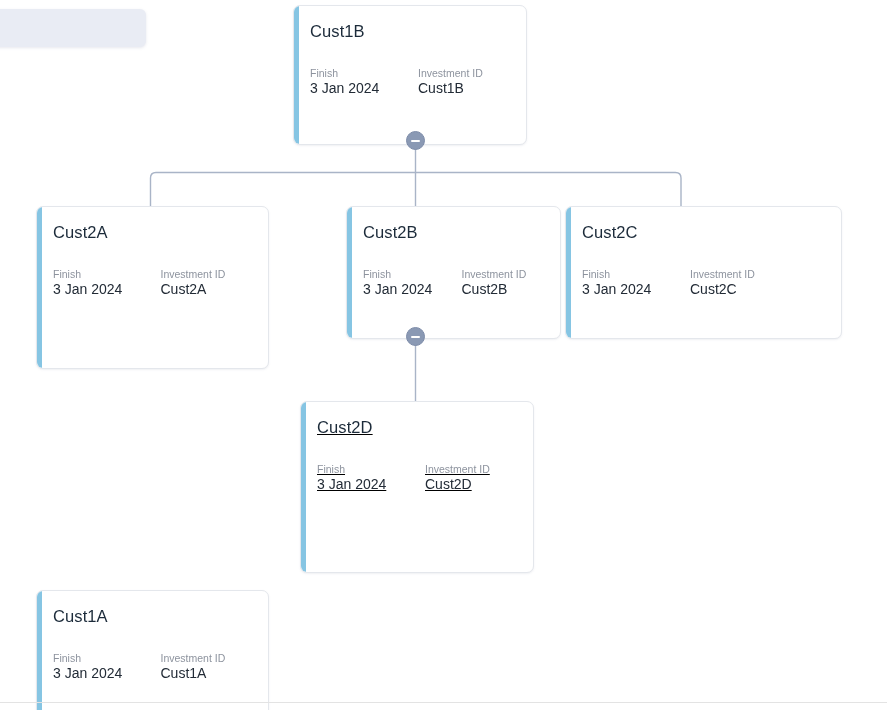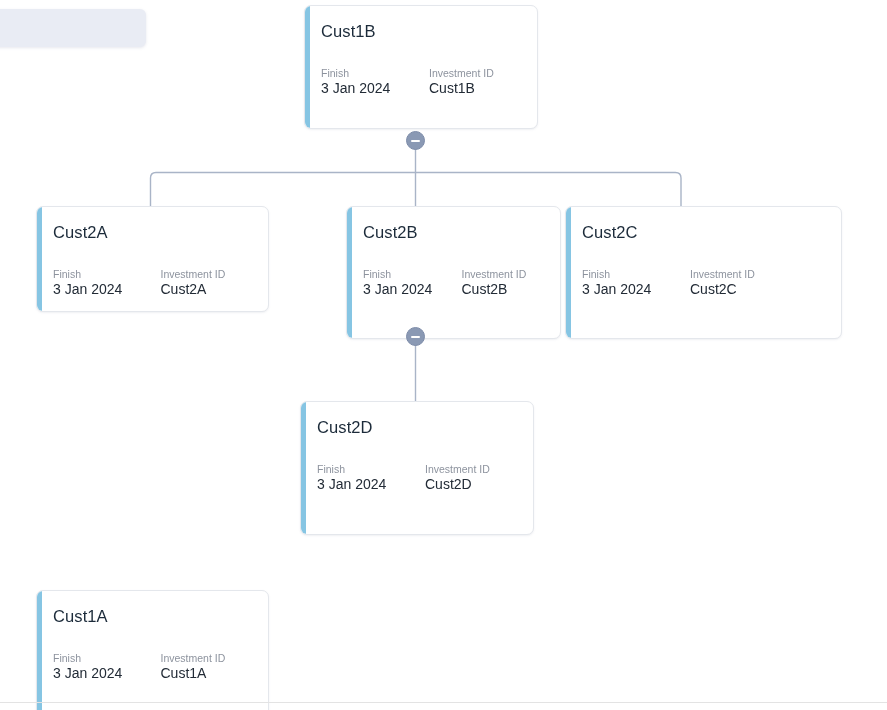--- a/index.html
+++ b/index.html
@@ -136,39 +136,39 @@
     <path d="M415.5 145 L415.5 172.5"></path>
 
     <path d="M150.5 206 L150.5 178 Q150.5 172.5 156 172.5 L675.5 172.5 Q681 172.5 681 178 L681 206"></path>
 
     <path d="M415.5 172.5 L415.5 206"></path>
 
     <path d="M415.5 339 L415.5 401"></path>
   </g>
 </svg>
 
-<div class="card" style="left:304px; top:5px; width:234px; height:124px;">
+<div class="card" style="left:293px; top:5px; width:234px; height:140px;">
   <div class="card-accent"></div>
   <div class="card-body">
     <div class="card-title">Cust1B</div>
     <div class="card-fields">
       <div class="field">
         <div class="field-label">Finish</div>
         <div class="field-value">3 Jan 2024</div>
       </div>
       <div class="field">
         <div class="field-label">Investment ID</div>
         <div class="field-value">Cust1B</div>
       </div>
     </div>
   </div>
 </div>
 <div class="collapse-toggle" style="left:406px; top:131px;"></div>
 
-<div class="card" style="left:36px; top:206px; width:233px; height:106px;">
+<div class="card" style="left:36px; top:206px; width:233px; height:163px;">
   <div class="card-accent"></div>
   <div class="card-body">
     <div class="card-title">Cust2A</div>
     <div class="card-fields">
       <div class="field">
         <div class="field-label">Finish</div>
         <div class="field-value">3 Jan 2024</div>
       </div>
       <div class="field">
         <div class="field-label">Investment ID</div>
@@ -206,21 +206,21 @@
         <div class="field-value">3 Jan 2024</div>
       </div>
       <div class="field">
         <div class="field-label">Investment ID</div>
         <div class="field-value">Cust2C</div>
       </div>
     </div>
   </div>
 </div>
 
-<div class="card" style="left:300px; top:401px; width:234px; height:134px;">
+<div class="card" style="left:300px; top:401px; width:234px; height:172px;text-decoration:underline;">
   <div class="card-accent"></div>
   <div class="card-body">
     <div class="card-title">Cust2D</div>
     <div class="card-fields">
       <div class="field">
         <div class="field-label">Finish</div>
         <div class="field-value">3 Jan 2024</div>
       </div>
       <div class="field">
         <div class="field-label">Investment ID</div>

